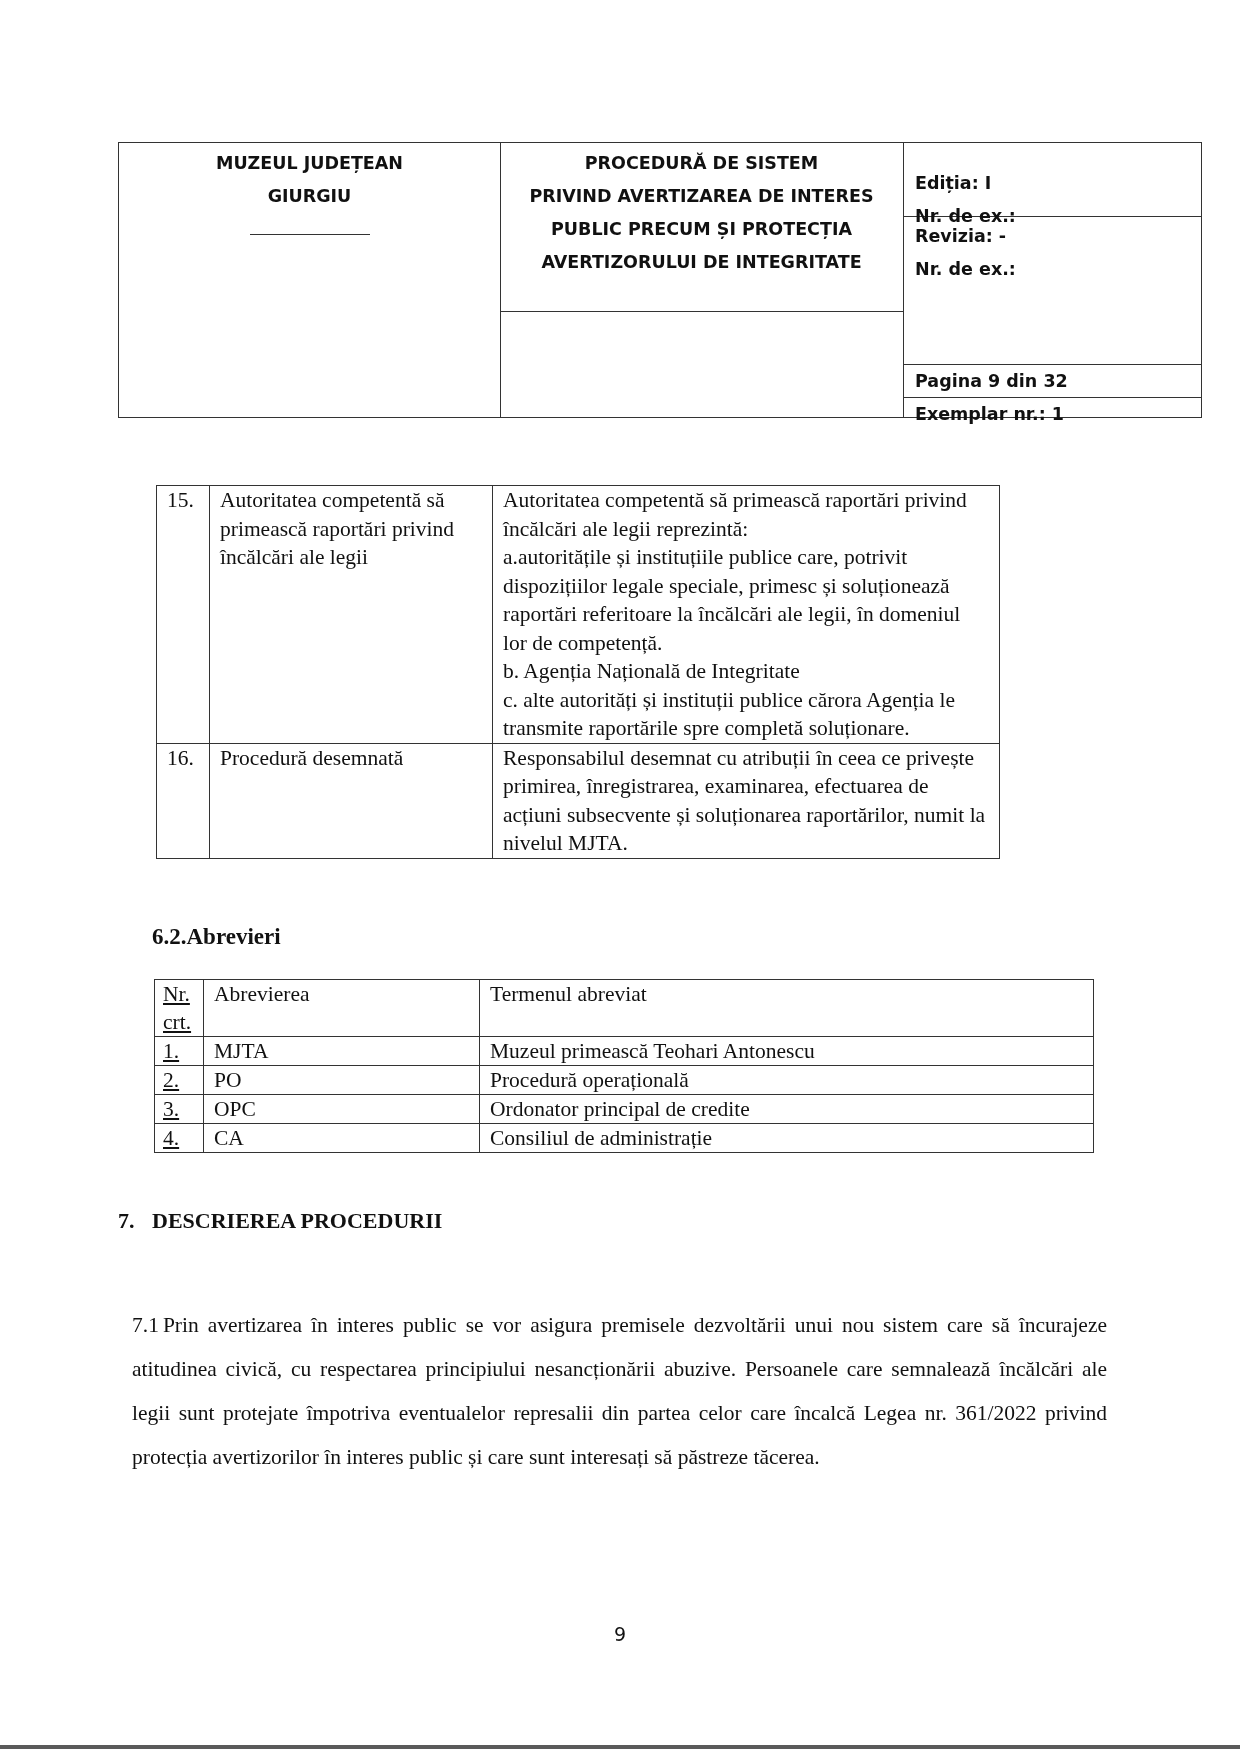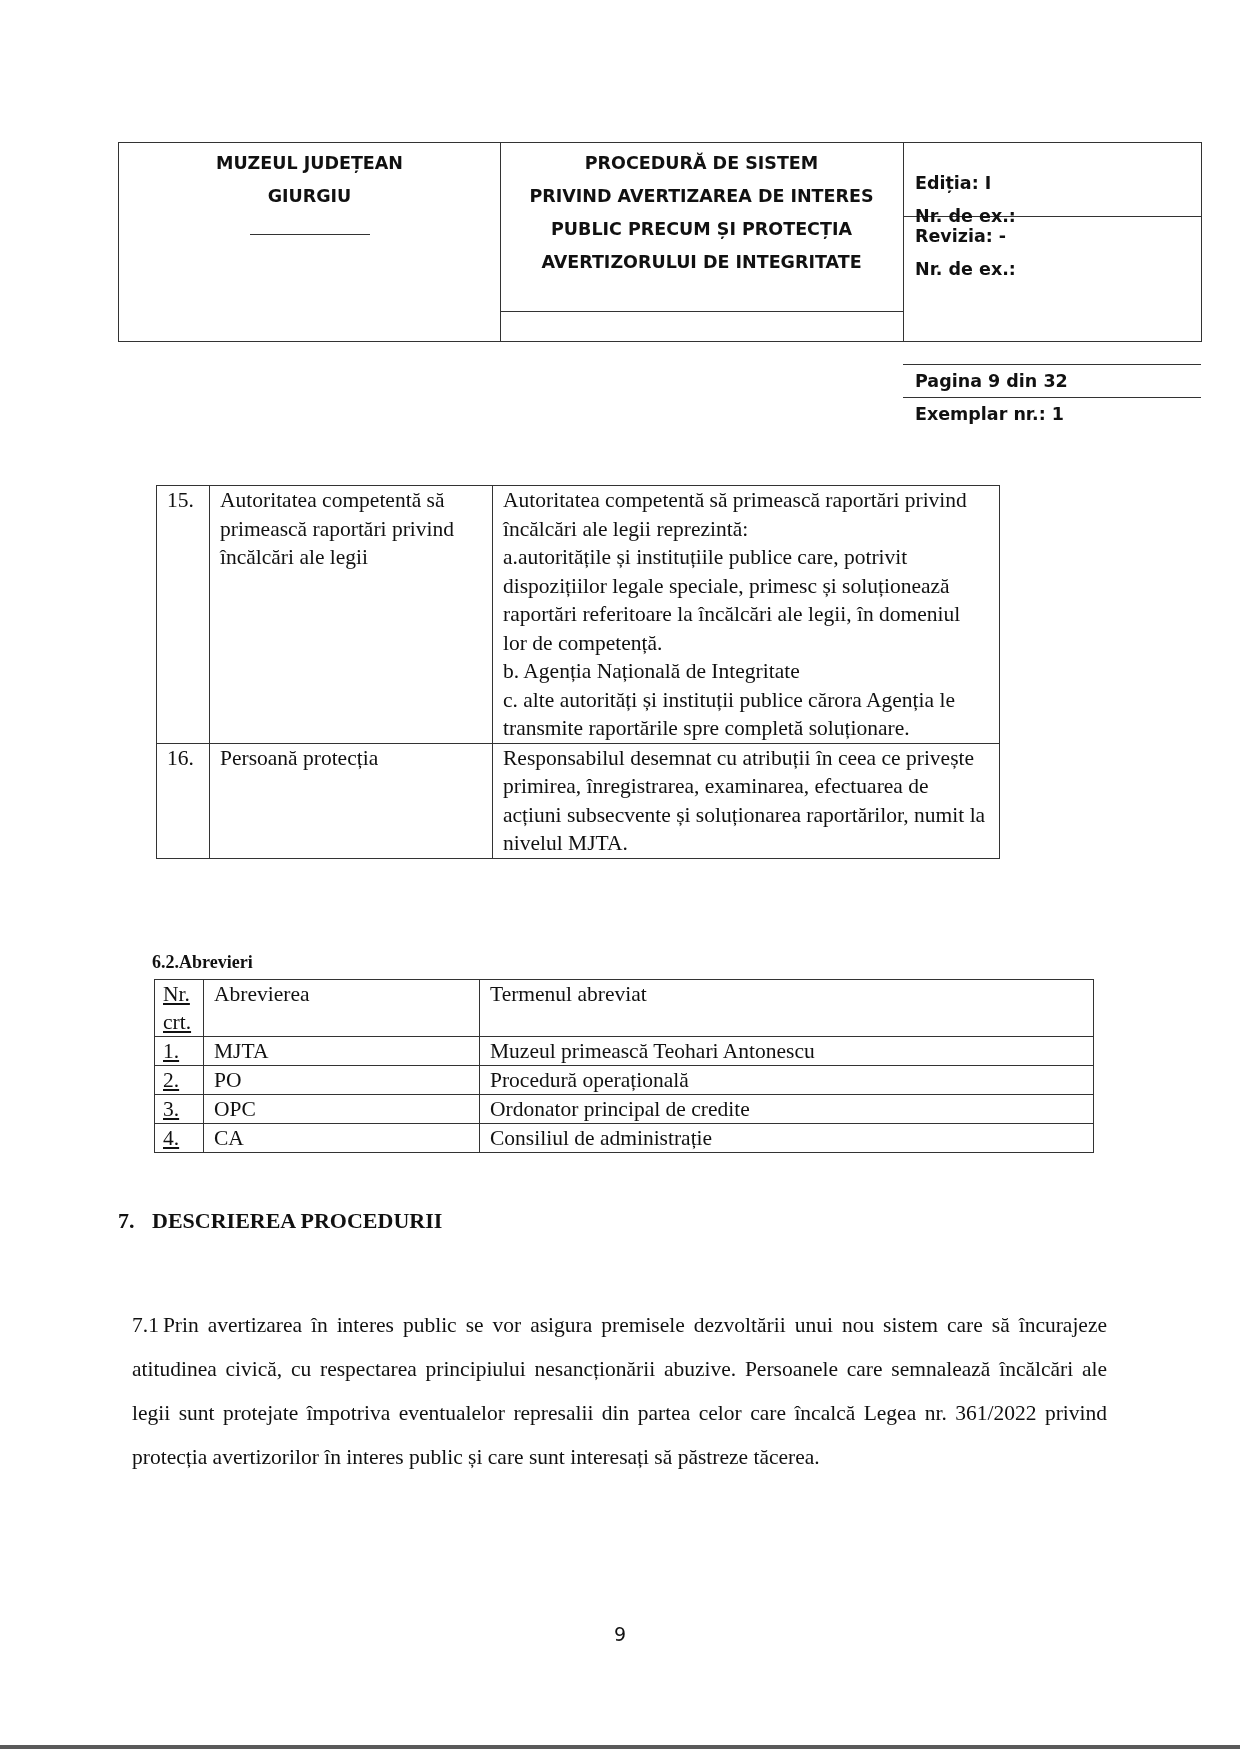--- a/index.html
+++ b/index.html
@@ -1,41 +1,41 @@
 <!DOCTYPE html>
 <html><head>
 <meta charset="utf-8">
 <style>
   html, body { margin: 0; padding: 0; background: #ffffff; }
   body { width: 1240px; height: 1755px; position: relative; overflow: hidden; color: #111; }
   .sans { font-family: "DejaVu Sans", sans-serif; }
 
   
-  .hdr { position: absolute; left: 118px; top: 142px; width: 1084px; height: 200px; border: 1.5px solid #333; box-sizing: border-box; }
+  .hdr { position: absolute; left: 118px; top: 142px; width: 1084px; height: 276px; border: 1.5px solid #333; box-sizing: border-box; }
   .hdr .v1 { position: absolute; left: 381px; top: 0; bottom: 0; border-left: 1.5px solid #333; }
   .hdr .v2 { position: absolute; left: 784px; top: 0; bottom: 0; border-left: 1.5px solid #333; }
   .hdr .h-mid { position: absolute; left: 381px; width: 403px; top: 168px; border-top: 1.5px solid #333; }
   .hdr .h-r1 { position: absolute; left: 784px; right: 0; top: 73px; border-top: 1.5px solid #333; }
   .hdr .h-r2 { position: absolute; left: 784px; right: 0; top: 221px; border-top: 1.5px solid #333; }
   .hdr .h-r3 { position: absolute; left: 784px; right: 0; top: 254px; border-top: 1.5px solid #333; }
   .hdr-left { position: absolute; left: 0; width: 381px; top: 4px; text-align: center; font-weight: bold; font-size: 17.5px; line-height: 33px; }
   .hdr-left .rule { display: inline-block; width: 120px; border-top: 1.5px solid #333; margin-top: 12px; }
   .hdr-mid { position: absolute; left: 381px; width: 403px; top: 4px; text-align: center; font-weight: bold; font-size: 17.5px; line-height: 33px; }
   .hdr-right { position: absolute; left: 796px; font-weight: bold; font-size: 17.5px; line-height: 33px; }
 
   
   table { border-collapse: collapse; }
   .deft { position: absolute; left: 156px; top: 485px; width: 844px; }
   .deft td { border: 1.5px solid #333; vertical-align: top; font-family: "Liberation Serif", serif; font-size: 21.5px; line-height: 28.5px; padding: 0 10px; }
   .deft td.nr { width: 34px; padding: 0 8px 0 10px; }
   .deft td.term { width: 262px; }
   .deft .r1 td { height: 228px; }
   .deft .r2 td { height: 114px; }
 
-  .h62 { position: absolute; left: 152px; top: 924px; font-family: "Liberation Serif", serif; font-weight: bold; font-size: 18px; margin-top: 28px; }
+  .h62 { position: absolute; left: 152px; top: 924px; font-family: "Liberation Serif", serif; font-weight: bold; font-size: 23px; }
 
   .abt { position: absolute; left: 154px; top: 979px; width: 940px; }
   .abt td { border: 1.5px solid #333; vertical-align: top; font-family: "Liberation Serif", serif; font-size: 21.5px; line-height: 28px; padding: 0 10px; height: 28px; }
   .abt td.nr { width: 34px; padding: 0 6px 0 8px; text-decoration: underline; }
   .abt td.ab { width: 255px; }
   .abt tr.head td { height: 56px; }
 
   .h7 { position: absolute; left: 118px; top: 1208px; font-family: "Liberation Serif", serif; font-weight: bold; font-size: 22px; }
   .h7 .num { display: inline-block; width: 34px; }
 
@@ -88,21 +88,21 @@
     <td class="term">Autoritatea competentă să primească raportări privind încălcări ale legii</td>
     <td>
       <div>Autoritatea competentă să primească raportări privind încălcări ale legii reprezintă:</div>
       <div>a.autoritățile și instituțiile publice care, potrivit dispozițiilor legale speciale, primesc și soluționează raportări referitoare la încălcări ale legii, în domeniul lor de competență.</div>
       <div>b. Agenția Națională de Integritate</div>
       <div>c. alte autorități și instituții publice cărora Agenția le transmite raportările spre completă soluționare.</div>
     </td>
   </tr>
   <tr class="r2">
     <td class="nr">16.</td>
-    <td class="term">Persoană protecția</td>
+    <td class="term">Procedură desemnată</td>
     <td>
       <div>Responsabilul desemnat cu atribuții în ceea ce privește primirea, înregistrarea, examinarea, efectuarea de acțiuni subsecvente și soluționarea raportărilor, numit la nivelul MJTA.</div>
     </td>
   </tr>
 </tbody>
   </table>
 
 <div class="h62">6.2.Abrevieri</div>
 
 <table class="abt">

